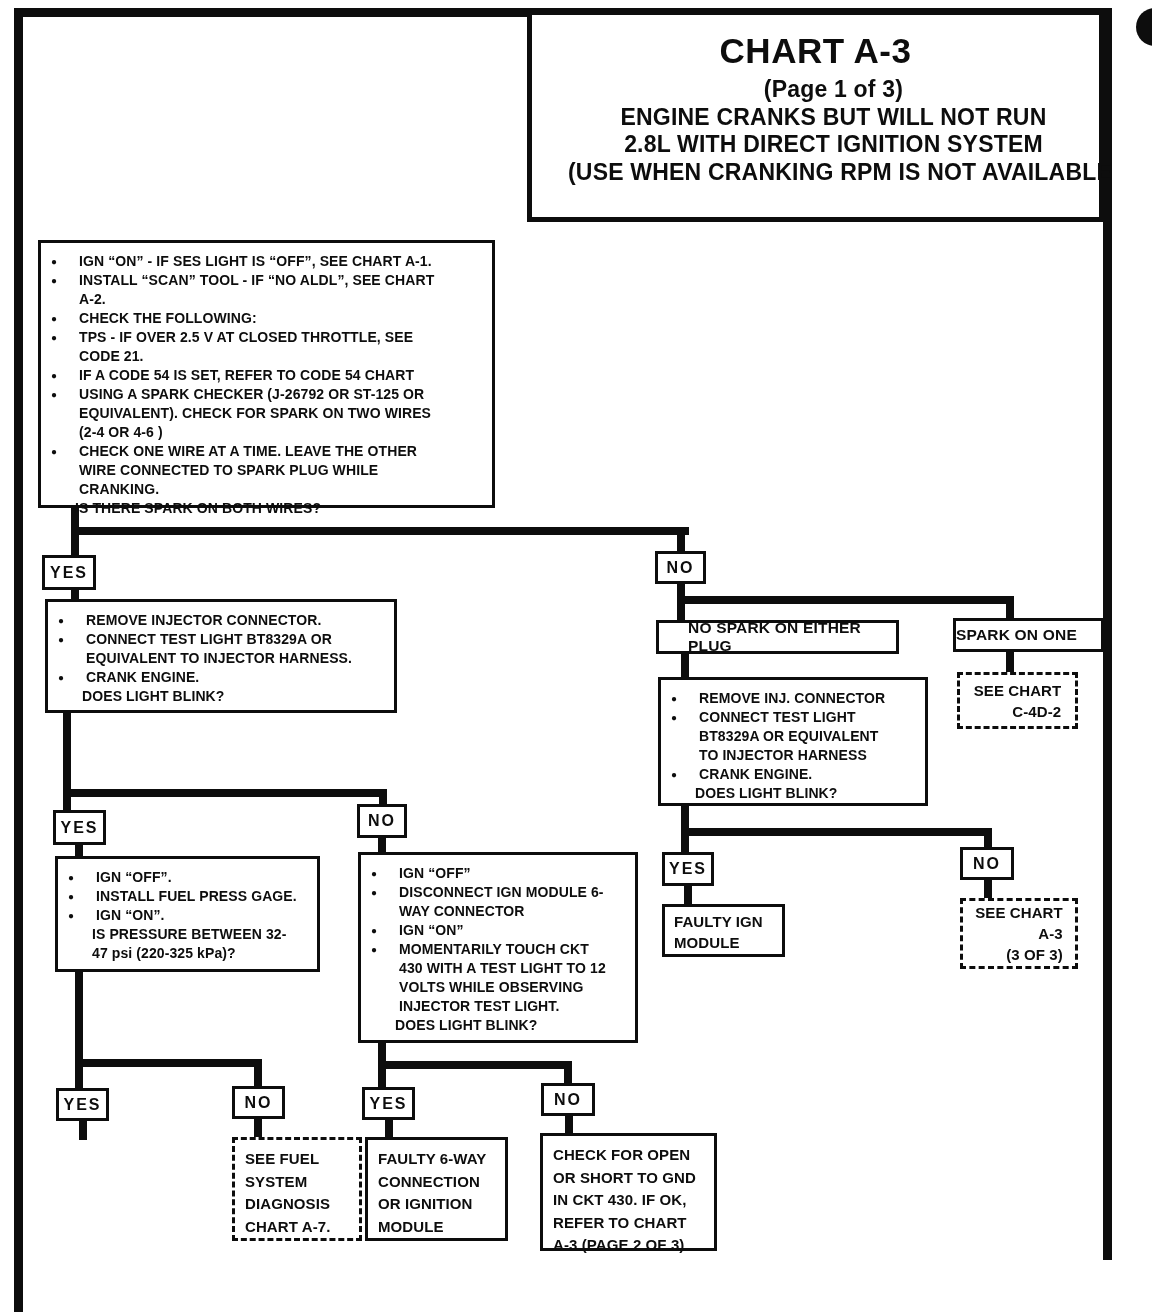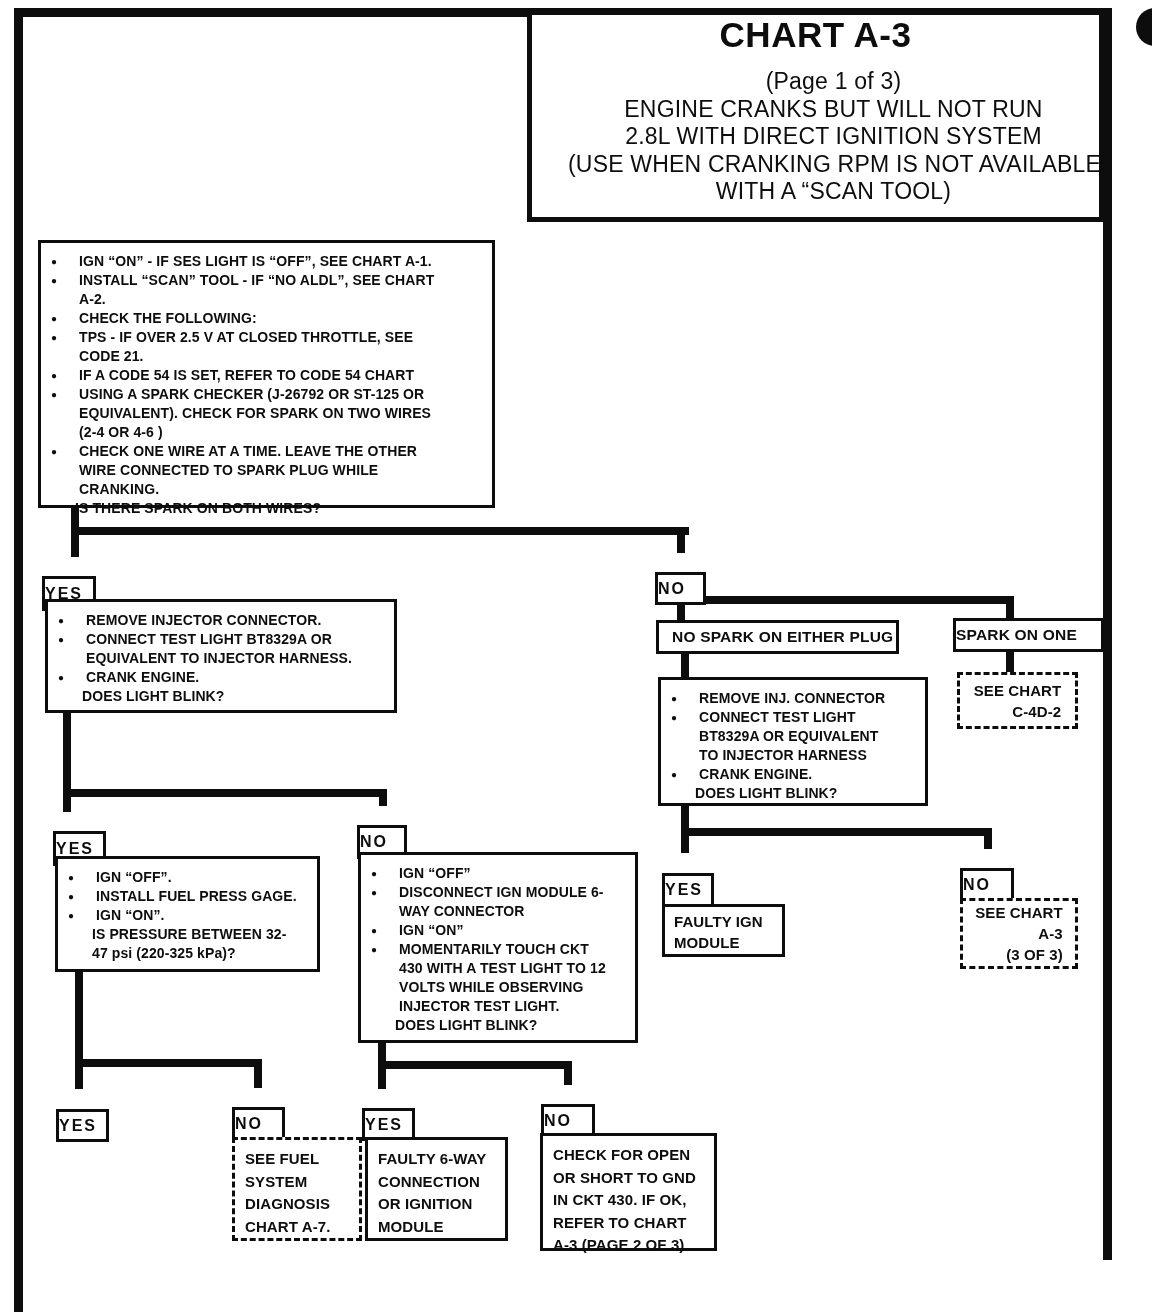--- a/index.html
+++ b/index.html
@@ -6,24 +6,23 @@
   .canvas{
     position:relative;width:1152px;height:1312px;background:#ffffff;
     overflow:hidden;font-family:"Liberation Sans",sans-serif;color:#0d0d0d;
     -webkit-font-smoothing:antialiased;
   }
   .ink{background:#0d0d0d;}
   .conn{position:absolute;background:#0d0d0d;}
   
   .dbox{
     position:absolute;border:3px solid #0d0d0d;background:#fff;
-    display:flex;align-items:center;
+    display:flex;align-items:center;justify-content:center;
     font-weight:700;font-size:16px;letter-spacing:2px;
     box-sizing:border-box;
-    margin-top:21px;
   }
   
   .pbox{
     position:absolute;border:3px solid #0d0d0d;background:#fff;
     box-sizing:border-box;font-weight:700;font-size:14px;line-height:19px;
     padding:9px 8px 4px 10px;letter-spacing:0.1px;
   }
   .pbox ul{list-style:none;margin:0;padding:0;}
   .pbox li{display:flex;align-items:flex-start;}
   .pbox .dot{width:14px;flex:0 0 14px;font-size:10px;line-height:19px;text-align:left;}
@@ -42,22 +41,22 @@
     position:absolute;border:3px solid #0d0d0d;background:#fff;
     box-sizing:border-box;font-weight:700;font-size:15.5px;
     display:flex;align-items:center;letter-spacing:0.2px;
   }
   
   .title-box{
     position:absolute;left:527px;top:10px;width:577px;height:212px;
     border:5px solid #0d0d0d;background:#fff;box-sizing:border-box;
     text-align:center;
   }
-  .title-box .t-main{font-weight:700;font-size:35px;letter-spacing:0.5px;text-align:center;}
-  .title-box .t-sub{font-weight:400;font-size:23px;line-height:27.5px;margin-top:13px;letter-spacing:0.2px;padding-left:36px;}
+  .title-box .t-main{font-weight:700;font-size:35px;margin-top:16px;letter-spacing:0.5px;text-align:center;}
+  .title-box .t-sub{font-weight:700;font-size:23px;line-height:27.5px;margin-top:5px;letter-spacing:0.2px;padding-left:36px;}
   .title-box .t-sub div{white-space:nowrap;}
   
   .b-left{position:absolute;left:14px;top:8px;width:9px;height:1304px;}
   .b-top{position:absolute;left:14px;top:8px;width:1096px;height:9px;}
   .b-right{position:absolute;left:1103px;top:8px;width:9px;height:1252px;}
   .corner-circle{
     position:absolute;left:1136px;top:8px;width:38px;height:38px;
     border-radius:50%;background:#0d0d0d;
   }
 </style>
@@ -71,21 +70,20 @@
   <div class="b-right ink"></div>
   <div class="corner-circle"></div>
 
   <div class="title-box">
     <div class="t-main">CHART A-3</div>
     <div class="t-sub">
       <div>(Page 1 of 3)</div>
       <div>ENGINE CRANKS BUT WILL NOT RUN</div>
       <div>2.8L WITH DIRECT IGNITION SYSTEM</div>
       <div>(USE WHEN CRANKING RPM IS NOT AVAILABLE</div>
-      <div>WITH A “SCAN TOOL)</div>
     </div>
   </div>
 
   <div class="conn" style="left:71px;top:506px;width:8px;height:51px;"></div>
   <div class="conn" style="left:71px;top:527px;width:618px;height:8px;"></div>
   <div class="conn" style="left:677px;top:527px;width:8px;height:26px;"></div>
   <div class="conn" style="left:71px;top:588px;width:8px;height:13px;"></div>
   <div class="conn" style="left:63px;top:711px;width:8px;height:101px;"></div>
   <div class="conn" style="left:63px;top:789px;width:324px;height:8px;"></div>
   <div class="conn" style="left:379px;top:789px;width:8px;height:17px;"></div>
@@ -223,21 +221,21 @@
           <span class="dot">●</span>
           <span class="btxt">MOMENTARILY TOUCH CKT
 430 WITH A TEST LIGHT TO 12
 VOLTS WHILE OBSERVING
 INJECTOR TEST LIGHT.</span>
         </li>
     </ul>
     <div class="question">DOES LIGHT BLINK?</div>
   </div>
 
-  <div class="bbox" style="left:656px;top:620px;width:243px;height:34px;padding-left:13px;">
+  <div class="bbox" style="left:656px;top:620px;width:243px;height:34px;padding-left:29px;">
     <span>NO SPARK ON EITHER PLUG</span>
   </div>
   <div class="bbox" style="left:953px;top:618px;width:151px;height:34px;justify-content:flex-start;">
     <span>SPARK ON ONE</span>
   </div>
 
   <div class="tbox dashed centered" style="left:957px;top:672px;width:121px;height:57px;line-height:21px;">SEE CHART
 C-4D-2</div>
 
   <div class="pbox" style="left:658px;top:677px;width:270px;height:129px;">

